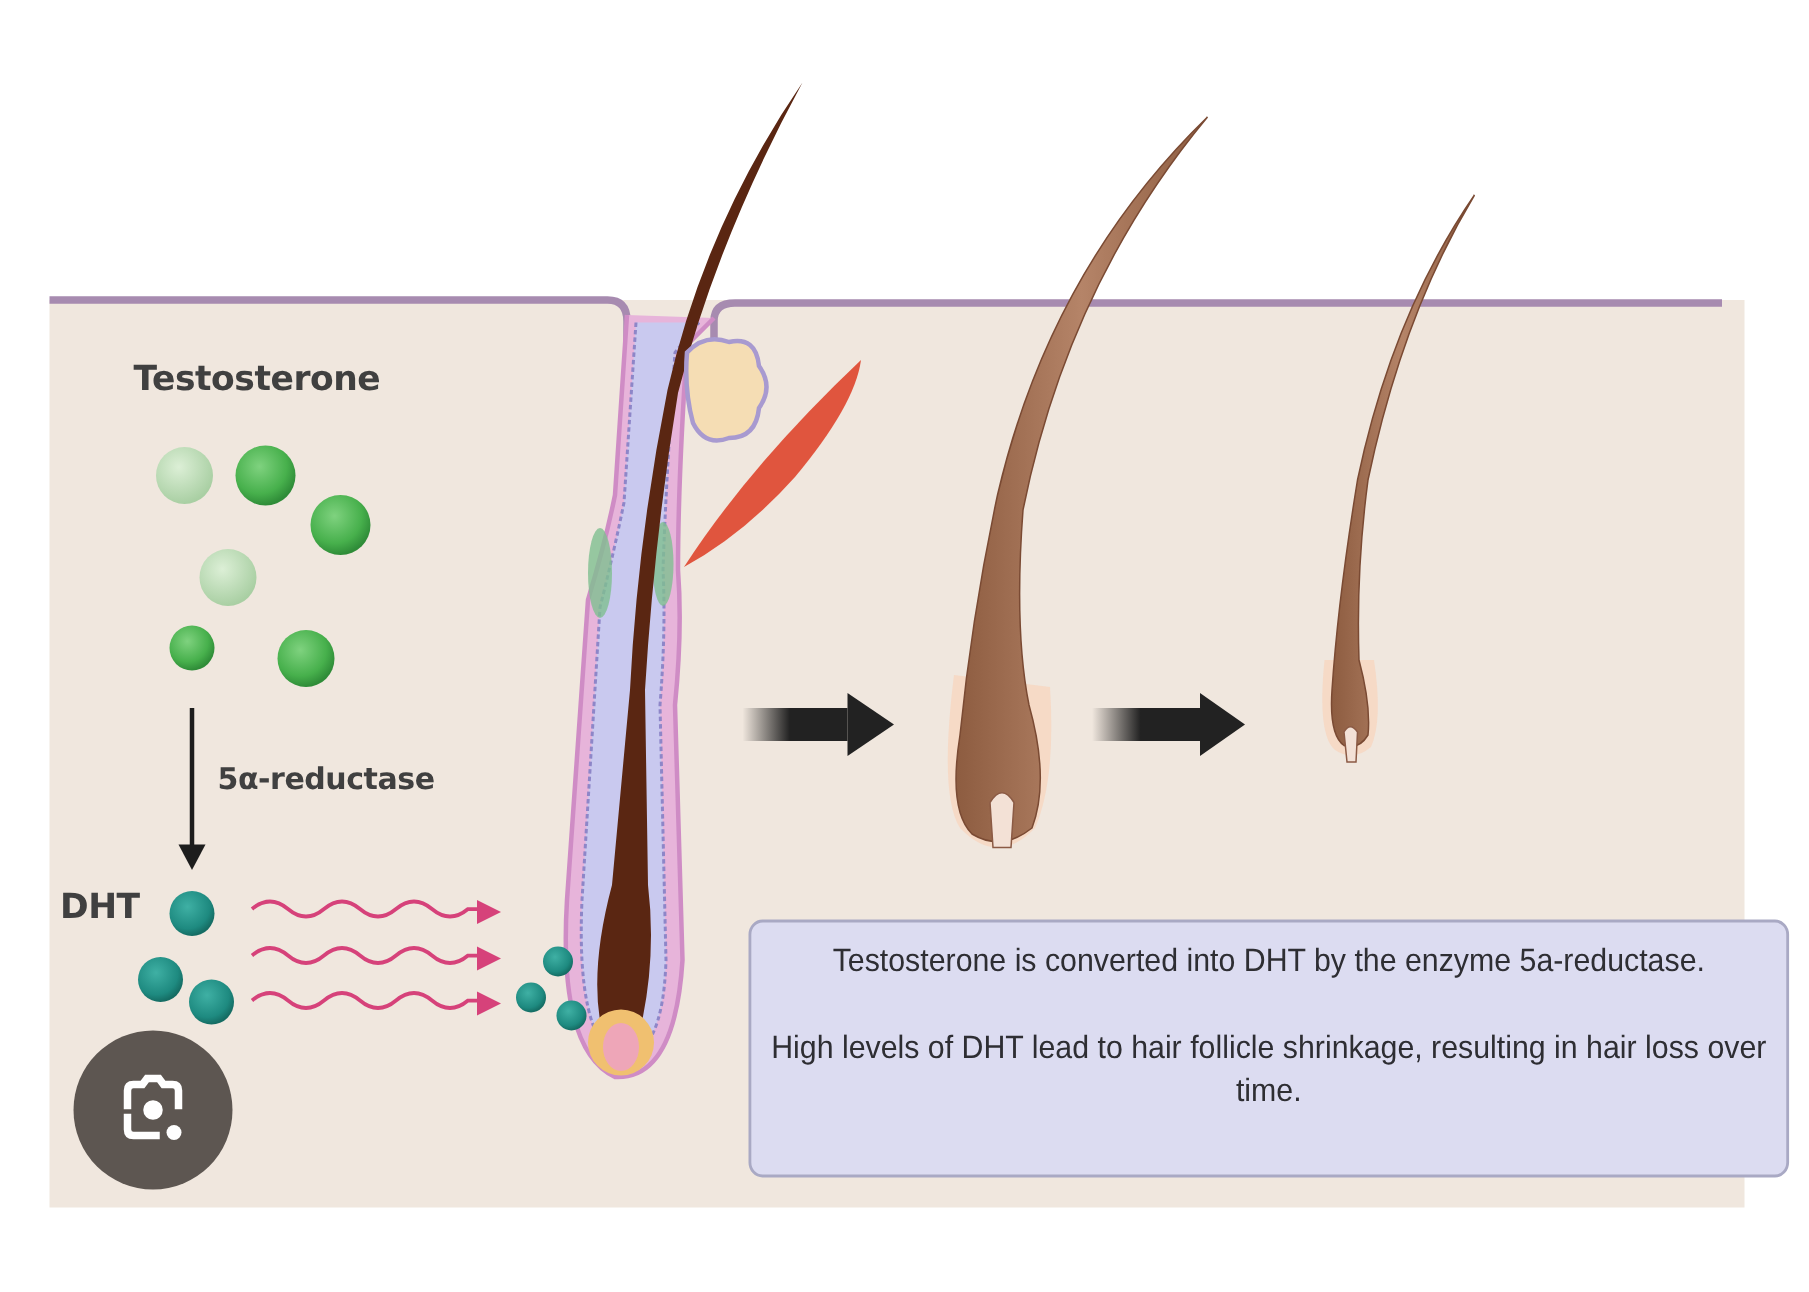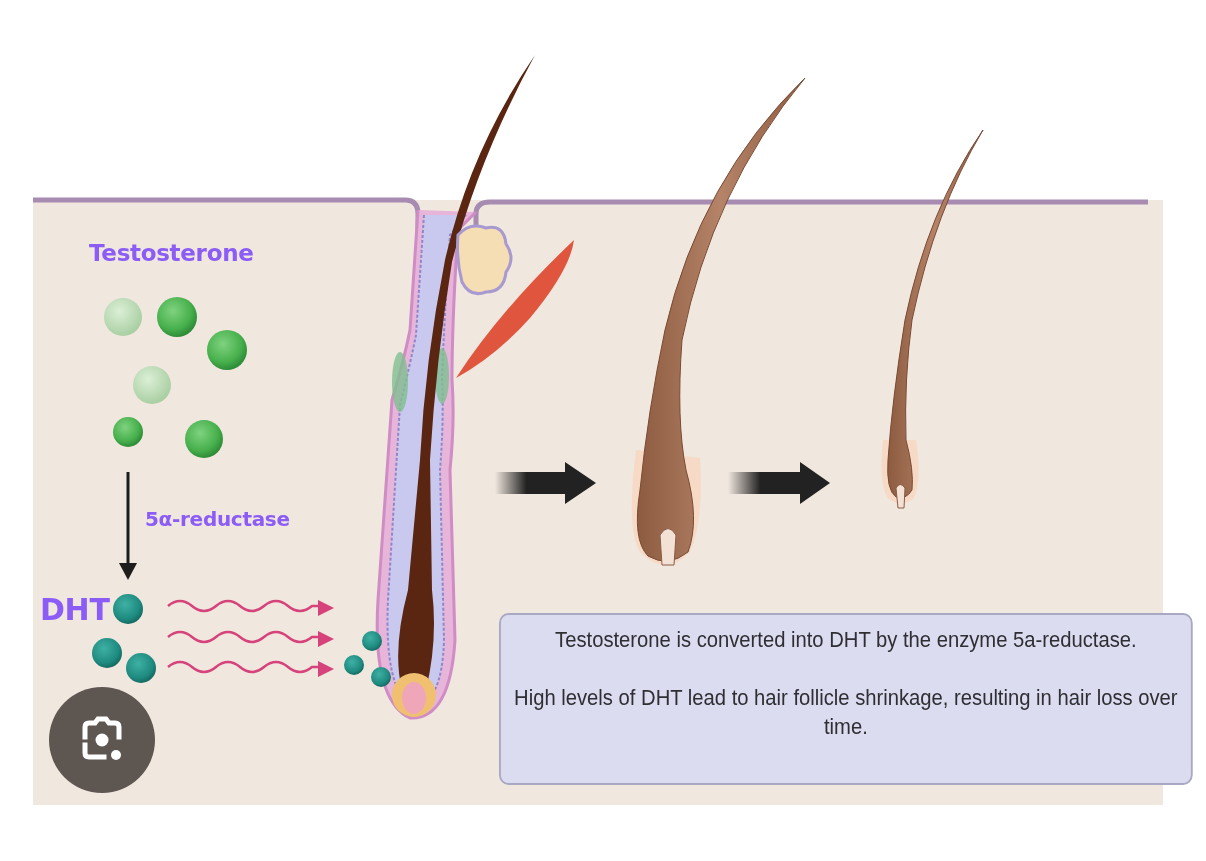--- a/index.html
+++ b/index.html
@@ -1,21 +1,21 @@
 <!DOCTYPE html>
 <html><head>
 <meta charset="utf-8">
 <style>
   html, body { margin: 0; padding: 0; background: #ffffff; }
   body { width: 1206px; height: 861px; position: relative; overflow: hidden; font-family: "Liberation Sans", sans-serif; }
   .canvas { position: absolute; left: 0; top: 0; width: 1206px; height: 861px; }
-  .label { position: absolute; color: #8b5cf6; font-family: "DejaVu Sans", sans-serif; font-weight: bold; white-space: nowrap; }
+  .label { position: absolute; color: #404040; font-family: "DejaVu Sans", sans-serif; font-weight: bold; white-space: nowrap; }
   .label-testosterone { left: 89px; top: 240px; font-size: 23px; letter-spacing: -0.3px; }
   .label-enzyme { left: 145px; top: 507px; font-size: 20px; letter-spacing: -0.3px; }
-  .label-dht { left: 40px; top: 592px; font-size: 30px; letter-spacing: -0.3px; }
+  .label-dht { left: 40px; top: 592px; font-size: 23px; letter-spacing: -0.3px; }
   .info-box {
     position: absolute; left: 499px; top: 613px; width: 694px; height: 172px;
     box-sizing: border-box; background: #dcdcf1; border: 2px solid #a9a9c4; border-radius: 10px;
     color: #2e2e33; font-family: "Liberation Sans", sans-serif; font-size: 21.5px; line-height: 29px;
     text-align: center; padding-top: 11px; transform: scaleX(0.94); transform-origin: left top;
     width: 738px;
   }
   .info-box p { margin: 0; }
   .info-box p + p { margin-top: 29px; }
   .lens-button {

